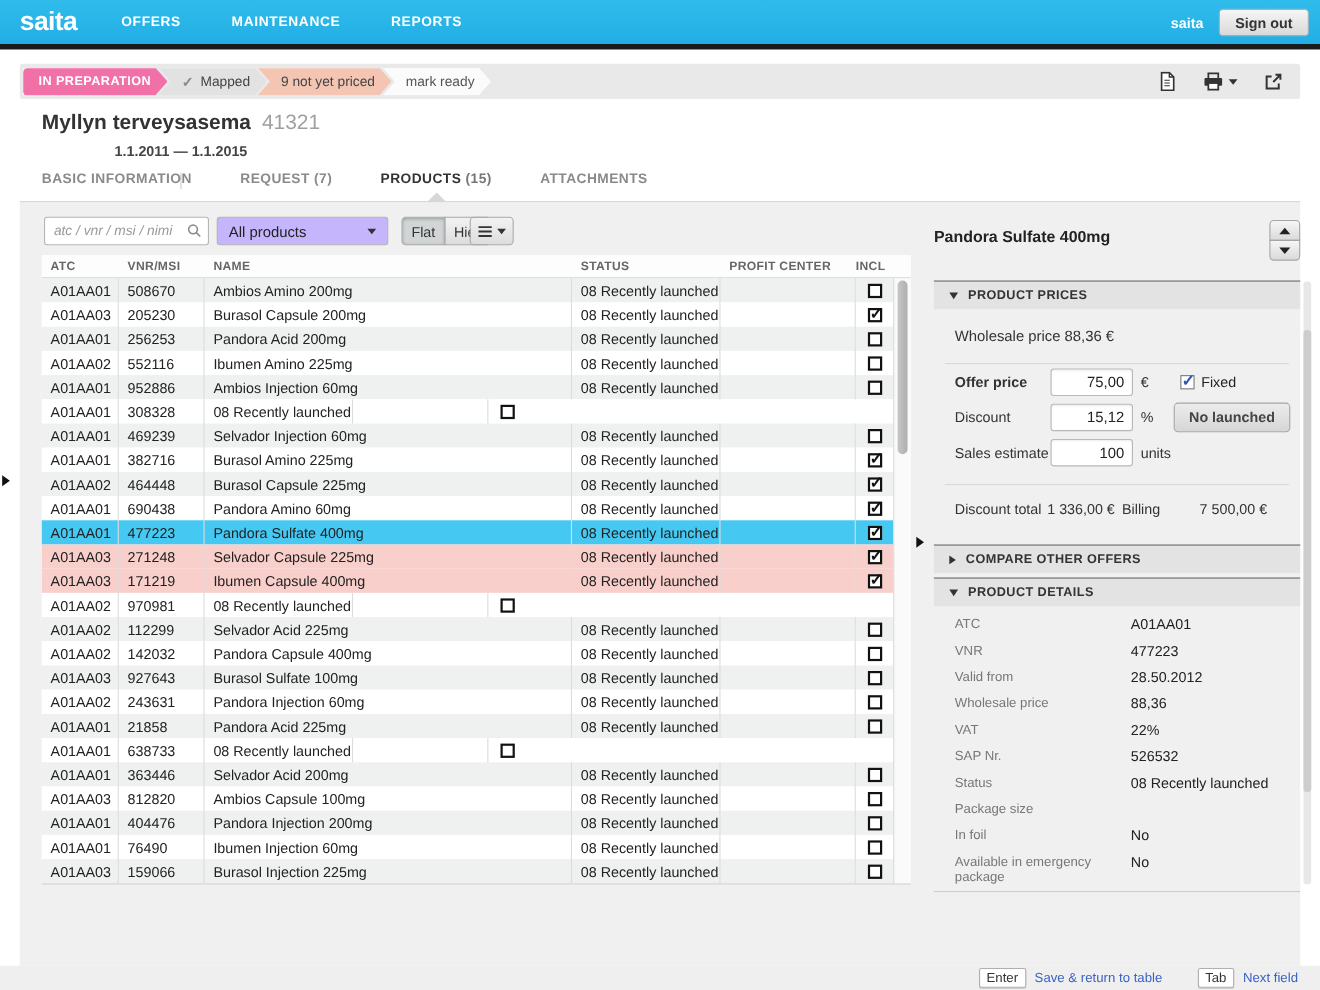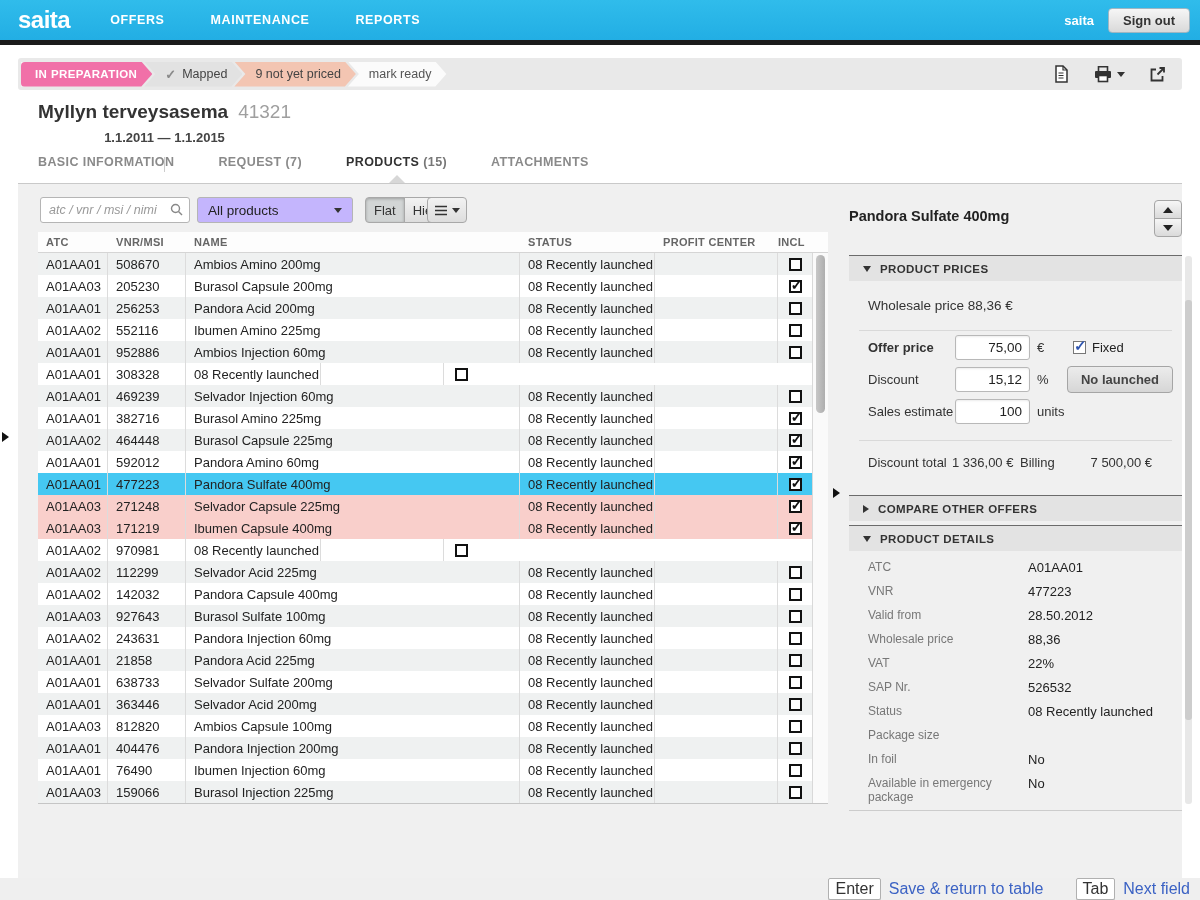--- a/index.html
+++ b/index.html
@@ -167,21 +167,21 @@
   .detail-label { width:160px; margin-left:19px; font-size:12px; color:#777; line-height:14px; }
   .detail-value { width:140px; font-size:13px; color:#222; line-height:15px; }
 
   .panel-scrollbar { position:absolute; left:1185px; top:256px; width:7px; height:548px; background:#e8e8e8;
     border-radius:3px; }
   .panel-scroll-thumb { position:absolute; left:0; top:44px; width:7px; height:420px; background:#cdcdcd;
     border-radius:3px; }
 
   
   .footer { position:absolute; top:878px; left:0; width:1200px; height:22px; background:#efefef; display:flex;
-    justify-content:flex-end; align-items:center; gap:8px; padding-right:10px; font-size:16px; }
+    justify-content:flex-end; align-items:center; gap:8px; padding-right:20px; font-size:12px; }
   .key-badge { background:#fff; border:1px solid #b0b0b0; border-radius:2px; padding:1px 6px; color:#333;
     box-shadow:0 1px 0 #cfcfcf; }
   .footer-link { color:#3b62c4; cursor:pointer; }
   .footer-gap { width:16px; }
 
   
   svg { display:block; }
 </style>
 </head>
 <body>
@@ -399,21 +399,21 @@
             <div class="cell c-vnr">464448</div>
             <div class="cell c-name">Burasol Capsule 225mg</div>
             <div class="cell c-status">08 Recently launched</div>
             <div class="cell c-profit"></div>
             <div class="cell c-incl">
               <span class="cb checked"></span>
             </div>
           </div>
           <div class="trow even">
             <div class="cell c-atc">A01AA01</div>
-            <div class="cell c-vnr">592012</div>
+            <div class="cell c-vnr">690438</div>
             <div class="cell c-name">Pandora Amino 60mg</div>
             <div class="cell c-status">08 Recently launched</div>
             <div class="cell c-profit"></div>
             <div class="cell c-incl">
               <span class="cb checked"></span>
             </div>
           </div>
           <div class="trow odd selected">
             <div class="cell c-atc">A01AA01</div>
             <div class="cell c-vnr">477223</div>
@@ -499,21 +499,20 @@
             <div class="cell c-name">Pandora Acid 225mg</div>
             <div class="cell c-status">08 Recently launched</div>
             <div class="cell c-profit"></div>
             <div class="cell c-incl">
               <span class="cb"></span>
             </div>
           </div>
           <div class="trow even">
             <div class="cell c-atc">A01AA01</div>
             <div class="cell c-vnr">638733</div>
-            <div class="cell c-name">Selvador Sulfate 200mg</div>
             <div class="cell c-status">08 Recently launched</div>
             <div class="cell c-profit"></div>
             <div class="cell c-incl">
               <span class="cb"></span>
             </div>
           </div>
           <div class="trow odd">
             <div class="cell c-atc">A01AA01</div>
             <div class="cell c-vnr">363446</div>
             <div class="cell c-name">Selvador Acid 200mg</div>

